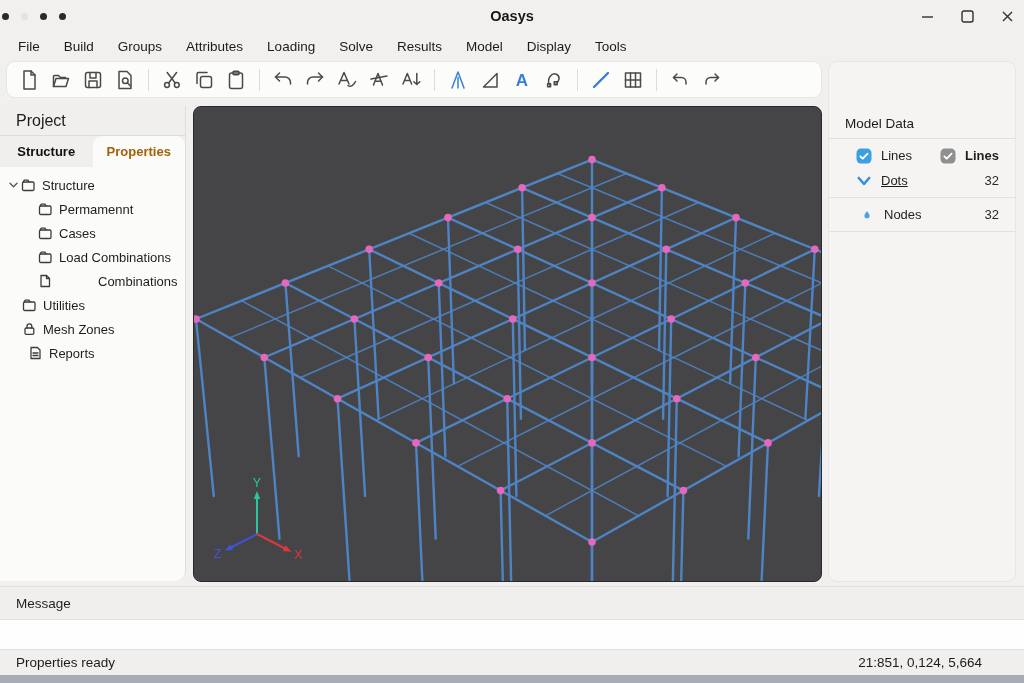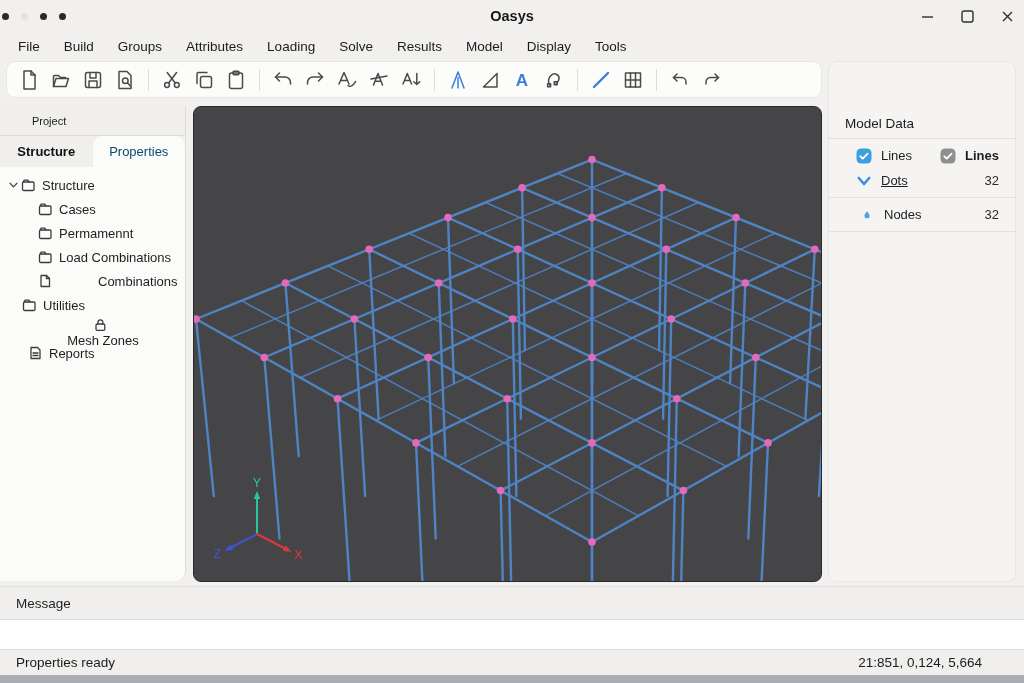--- a/index.html
+++ b/index.html
@@ -28,24 +28,24 @@
   .toolbar { position:absolute; left:6px; top:61px; width:816px; height:37px;
     background:#fcfcfb; border:1px solid #e7e6e5; border-radius:9px;
     display:flex; align-items:center; padding:0 6px; }
   .tb-btn { width:32px; height:28px; display:flex; align-items:center; justify-content:center;
     color:#4a4a4a; border-radius:5px; }
   .tb-btn.accent { color:#3b7fd4; }
   .tb-sep { width:1px; height:22px; background:#dddcdb; margin:0 7px; }
   
   .left-panel { position:absolute; left:0; top:106px; width:186px; height:475px;
     background:#f0efee; border-right:1px solid #dedddc; border-radius:0 0 10px 0; overflow:hidden; }
-  .lp-header { height:30px; display:flex; align-items:center; padding-left:32px;
-    font-size:11px; color:#1c1c1c; border-bottom:1px solid #dedddc; }
+  .lp-header { height:30px; display:flex; align-items:center; padding-left:16px;
+    font-size:16px; color:#1c1c1c; border-bottom:1px solid #dedddc; }
   .lp-tabs { height:31px; display:flex; }
-  .lp-tab { flex:1; display:flex; align-items:center; justify-content:center; font-size:13px; color:#0c4a6e; }
+  .lp-tab { flex:1; display:flex; align-items:center; justify-content:center; font-size:13px; color:#a16207;font-weight:bold; }
   .lp-tab.active { font-weight:700; color:#111; }
   .lp-tab.inactive-card { background:#fbfbfa; border-radius:9px 9px 0 0; }
   .lp-tree { background:#fbfbfa; height:414px; padding-top:6px; }
   .tree-row { height:24px; display:flex; align-items:center; font-size:13px; color:#1e1e1e; }
   .tree-chevron { width:14px; display:flex; align-items:center; justify-content:center; color:#555; }
   .tree-icon { width:16px; height:16px; margin-right:6px; color:#3c3c3c; flex:none; }
   .tree-icon svg { display:block; }
   
   .viewport { position:absolute; left:193px; top:106px; width:629px; height:476px;
     background:#454547; border:1px solid #29292b; border-radius:8px; overflow:hidden; }
@@ -306,32 +306,32 @@
       </div>
       <div class="tree-row" style="padding-left: 37px;">
         <span class="tree-icon">
           <svg width="16" height="16" viewBox="0 0 16 16">
             <g fill="none" stroke="currentColor" stroke-width="1.3" stroke-linecap="round" stroke-linejoin="round">
               <rect x="2.5" y="5" width="11.5" height="8.5" rx="1.3"></rect>
               <path d="M3.2 5l.9-1.8h4l.9 1.8"></path>
             </g>
           </svg>
         </span>
-        <span>Cases</span>
+        <span>Permamennt</span>
       </div>
       <div class="tree-row" style="padding-left: 37px;">
         <span class="tree-icon">
           <svg width="16" height="16" viewBox="0 0 16 16">
             <g fill="none" stroke="currentColor" stroke-width="1.3" stroke-linecap="round" stroke-linejoin="round">
               <rect x="2.5" y="5" width="11.5" height="8.5" rx="1.3"></rect>
               <path d="M3.2 5l.9-1.8h4l.9 1.8"></path>
             </g>
           </svg>
         </span>
-        <span>Permamennt</span>
+        <span>Cases</span>
       </div>
       <div class="tree-row" style="padding-left: 37px;">
         <span class="tree-icon">
           <svg width="16" height="16" viewBox="0 0 16 16">
             <g fill="none" stroke="currentColor" stroke-width="1.3" stroke-linecap="round" stroke-linejoin="round">
               <rect x="2.5" y="5" width="11.5" height="8.5" rx="1.3"></rect>
               <path d="M3.2 5l.9-1.8h4l.9 1.8"></path>
             </g>
           </svg>
         </span>
@@ -352,21 +352,21 @@
         <span class="tree-icon">
           <svg width="16" height="16" viewBox="0 0 16 16">
             <g fill="none" stroke="currentColor" stroke-width="1.3" stroke-linecap="round" stroke-linejoin="round">
               <rect x="2.5" y="5" width="11.5" height="8.5" rx="1.3"></rect>
               <path d="M3.2 5l.9-1.8h4l.9 1.8"></path>
             </g>
           </svg>
         </span>
         <span>Utilities</span>
       </div>
-      <div class="tree-row" style="padding-left: 21px; flex-direction: column;">
+      <div class="tree-row" style="padding-left: 21px;">
         <span class="tree-icon">
           <svg width="16" height="16" viewBox="0 0 16 16">
             <g fill="none" stroke="currentColor" stroke-width="1.3" stroke-linecap="round" stroke-linejoin="round">
               <rect x="4" y="7" width="8.8" height="6.3" rx="1.2"></rect>
               <path d="M6 7V5.2a2.4 2.4 0 014.8 0V7"></path>
             </g>
           </svg>
         </span>
         <span>Mesh Zones</span>
       </div>

